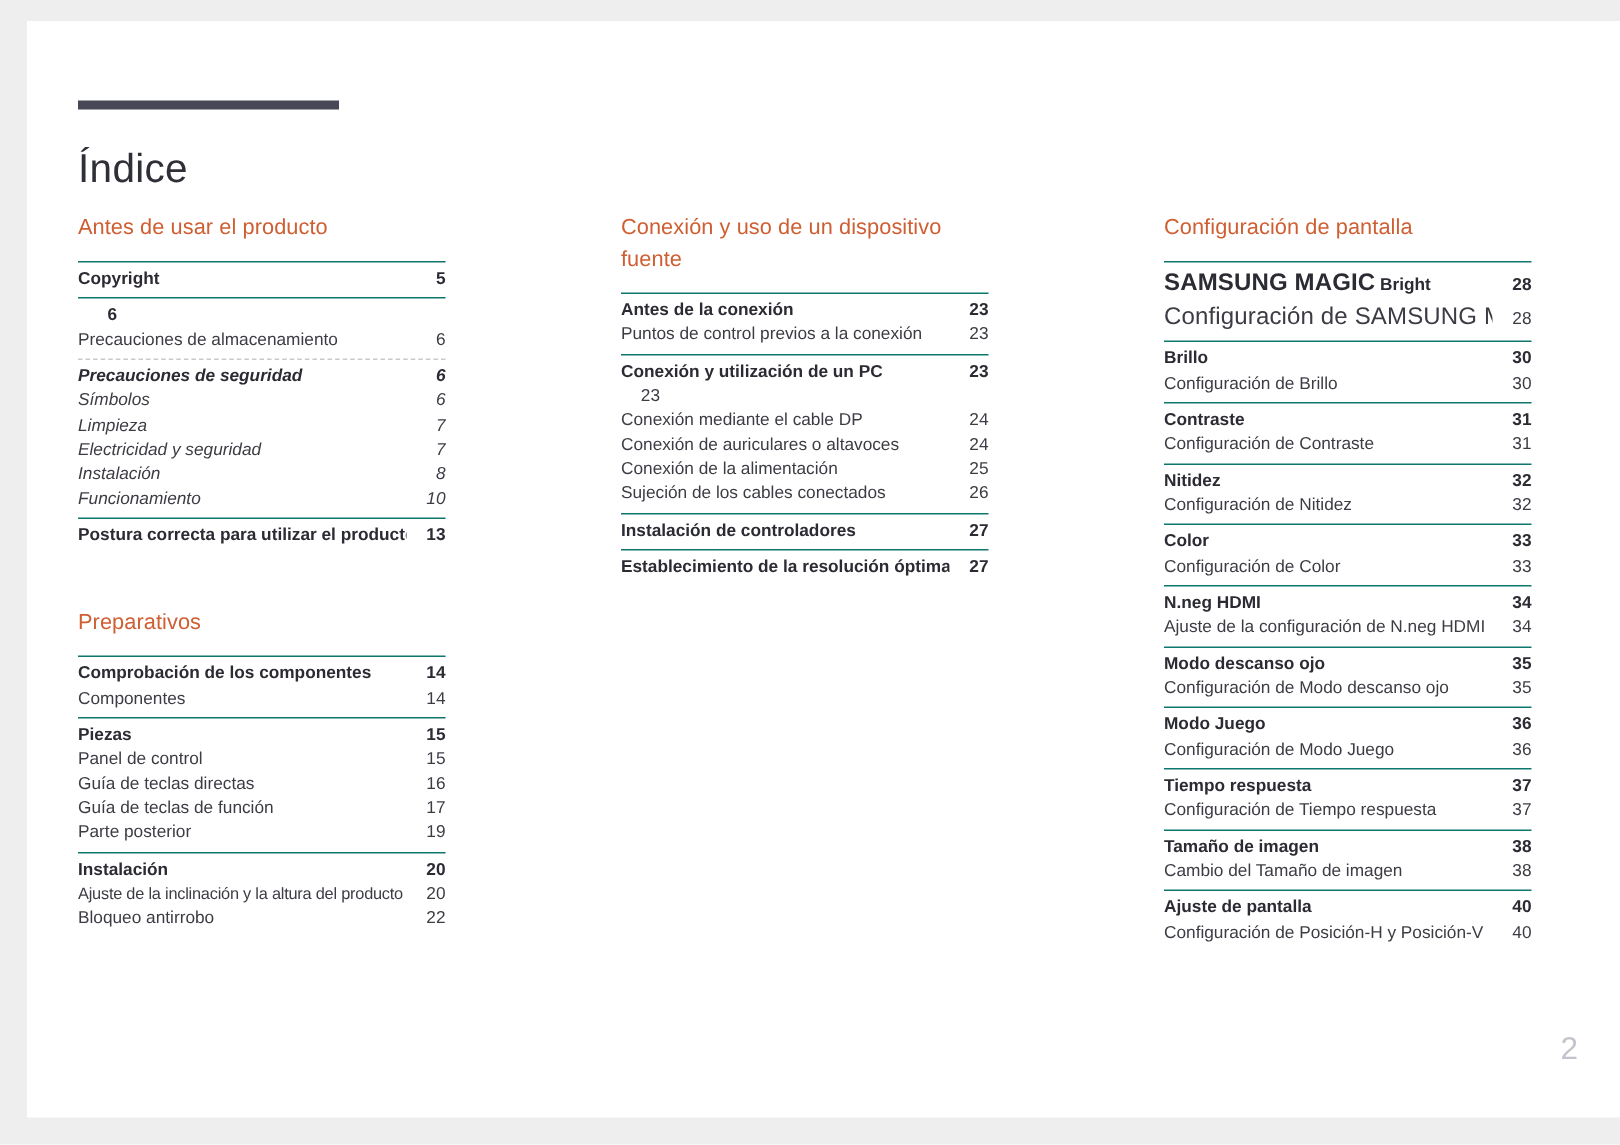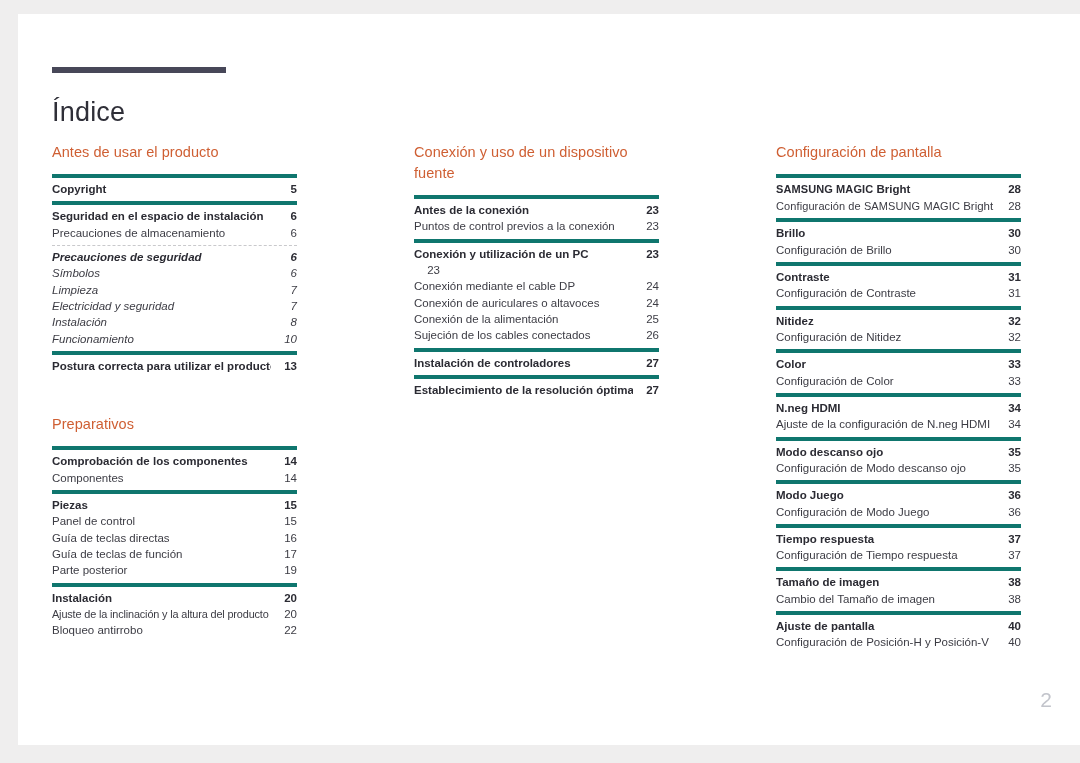--- a/index.html
+++ b/index.html
@@ -63,21 +63,21 @@
     font-size: 14.5px;
     font-weight: normal;
     line-height: 1.45;
     margin: 0 0 11px 0;
     letter-spacing: 0.05px;
   }
   .section.spaced {
     margin-top: 36px;
   }
   .entry-group {
-    border-top: 4px solid #0f766e;
+    border-top: 1px solid #0f766e;
     padding-top: 3px;
     padding-bottom: 4px;
   }
   .entry-group.dashed {
     border-top: 1px dashed #c9c9cc;
     font-style: italic;
   }
   .entry {
     display: flex;
     align-items: baseline;
@@ -104,21 +104,21 @@
   .entry.minor .pg {
     font-weight: normal;
     font-size: 11.5px;
     color: #3c3c44;
   }
   .entry.tight .label {
     font-size: 10.9px;
     letter-spacing: -0.15px;
   }
   .smallcaps {
-    font-size: 11px;
+    font-size: 16px;
     letter-spacing: 0.1px;
   }
   .page-number {
     position: absolute;
     right: 42px;
     top: 674px;
     font-size: 21px;
     color: #c2c4cb;
     font-weight: normal;
   }
@@ -137,21 +137,20 @@
         <div class="section">
           <div class="section-heading">Antes de usar el producto</div>
           <div class="entry-group">
             <div class="entry major">
               <span class="label">Copyright</span>
               <span class="pg">5</span>
             </div>
           </div>
           <div class="entry-group">
             <div class="entry major">
-              <span class="label">Seguridad en el espacio de instalación</span>
               <span class="pg">6</span>
             </div>
             <div class="entry minor">
               <span class="label">Precauciones de almacenamiento</span>
               <span class="pg">6</span>
             </div>
           </div>
           <div class="entry-group dashed">
             <div class="entry major">
               <span class="label">Precauciones de seguridad</span>

